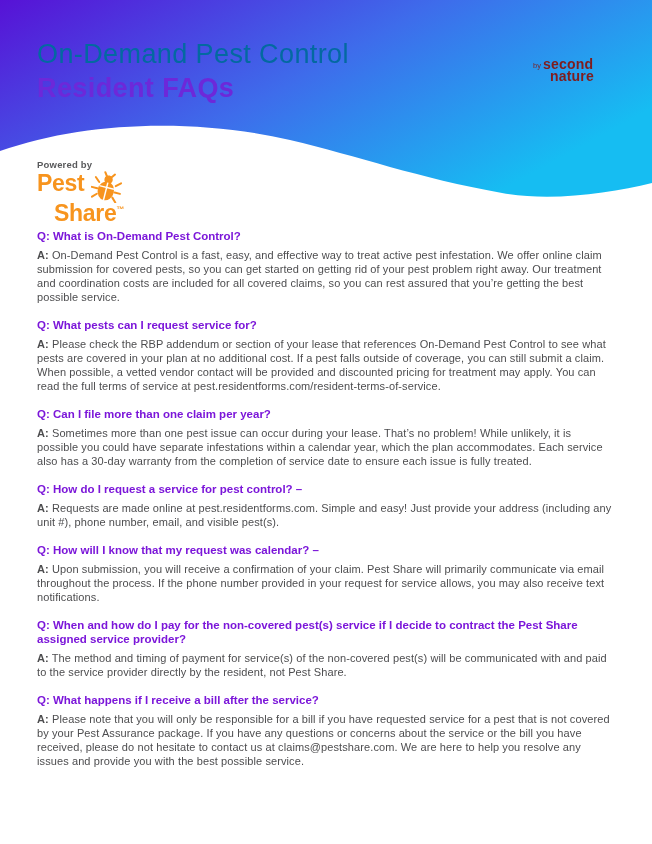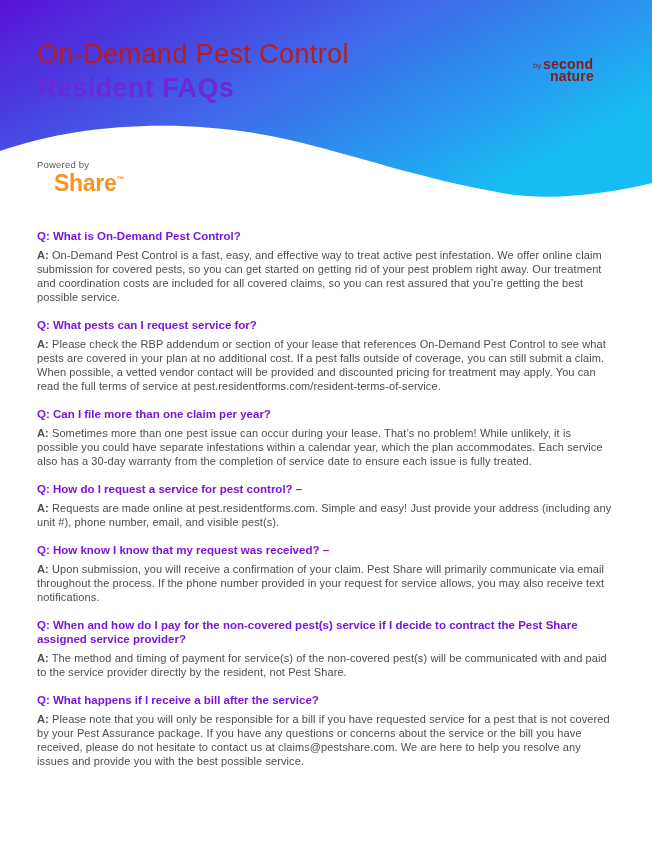--- a/index.html
+++ b/index.html
@@ -23,21 +23,21 @@
     width: 652px; height: 230px;
     z-index: 0;
     pointer-events: none;
   }
   .header-title1 {
     position: absolute;
     left: 37px; top: 41px;
     font-size: 27px;
     font-weight: 400;
     letter-spacing: 0.4px;
-    color: #b91c1c;
+    color: #0369a1;
     z-index: 2;
     line-height: 1;
   }
   .header-title2 {
     position: absolute;
     left: 37px; top: 75px;
     font-size: 27px;
     font-weight: 700;
     letter-spacing: 0.4px;
     color: #6d28d9;
@@ -104,21 +104,21 @@
 
   
   .powered {
     position: absolute;
     left: 37px; top: 159px;
     z-index: 2;
   }
   .powered-label {
     font-size: 9.5px;
     color: #58595b;
-    font-weight: 400;
+    font-weight: 700;
     margin-bottom: 3px;
     letter-spacing: 0.2px;
   }
   .ps-row1 { display: flex; align-items: flex-start; }
   .ps-word {
     color: #f7941e;
     font-weight: 700;
     font-size: 23px;
     line-height: 21px;
     letter-spacing: -0.3px;
@@ -178,20 +178,41 @@
   <div class="sn-brand">
     <span class="sn-by">by</span>
     <span>
       <span class="sn-word1">second</span>
       <span class="sn-word2">nature</span>
     </span>
   </div>
 
   <div class="powered">
     <div class="powered-label">Powered by</div>
+    <div class="ps-row1">
+      <span class="ps-word">Pest</span>
+      <svg class="ps-bug" width="32" height="34" viewBox="0 0 32 34" aria-hidden="true">
+        <g transform="rotate(14 16 17)" stroke="#f7941e" stroke-width="2" stroke-linecap="round" fill="none">
+          <path d="M11 4 Q13 7 14.5 8.5"></path>
+          <path d="M21 4 Q19 7 17.5 8.5"></path>
+          <path d="M7.5 15 L3 11"></path>
+          <path d="M7 21.5 L1.5 21.5"></path>
+          <path d="M8 27 L4 31"></path>
+          <path d="M24.5 15 L29 11"></path>
+          <path d="M25 21.5 L30.5 21.5"></path>
+          <path d="M24 27 L28 31"></path>
+        </g>
+        <g transform="rotate(14 16 17)">
+          <circle cx="16" cy="10.5" r="4.2" fill="#f7941e"></circle>
+          <ellipse cx="16" cy="22" rx="8.2" ry="9.5" fill="#f7941e"></ellipse>
+          <line x1="16" y1="13.5" x2="16" y2="31.5" stroke="#ffffff" stroke-width="1.5"></line>
+          <line x1="8.5" y1="18.5" x2="23.5" y2="18.5" stroke="#ffffff" stroke-width="1.5"></line>
+        </g>
+      </svg>
+    </div>
     <div class="ps-row2">
       <span class="ps-word">Share</span>
       <span class="ps-tm">™</span>
     </div>
   </div>
 
   <div class="faq">
 
     <div class="faq-item">
       <div class="faq-q">Q: What is On-Demand Pest Control?</div>
@@ -207,21 +228,21 @@
       <div class="faq-q">Q: Can I file more than one claim per year?</div>
       <div class="faq-a"><span class="a-prefix">A:</span><span> Sometimes more than one pest issue can occur during your lease. That’s no problem! While unlikely, it is possible you could have separate infestations within a calendar year, which the plan accommodates. Each service also has a 30-day warranty from the completion of service date to ensure each issue is fully treated.</span></div>
     </div>
 
     <div class="faq-item">
       <div class="faq-q">Q: How do I request a service for pest control? –</div>
       <div class="faq-a"><span class="a-prefix">A:</span><span> Requests are made online at pest.residentforms.com. Simple and easy! Just provide your address (including any unit #), phone number, email, and visible pest(s).</span></div>
     </div>
 
     <div class="faq-item">
-      <div class="faq-q">Q: How know I know that my request was received? –</div>
+      <div class="faq-q">Q: How will I know that my request was calendar? –</div>
       <div class="faq-a"><span class="a-prefix">A:</span><span> Upon submission, you will receive a confirmation of your claim. Pest Share will primarily communicate via email throughout the process. If the phone number provided in your request for service allows, you may also receive text notifications.</span></div>
     </div>
 
     <div class="faq-item">
     </div>
 
     <div class="faq-item">
       <div class="faq-q">Q: When and how do I pay for the non-covered pest(s) service if I decide to contract the Pest Share assigned service provider?</div>
       <div class="faq-a"><span class="a-prefix">A:</span><span> The method and timing of payment for service(s) of the non-covered pest(s) will be communicated with and paid to the service provider directly by the resident, not Pest Share.</span></div>
     </div>

